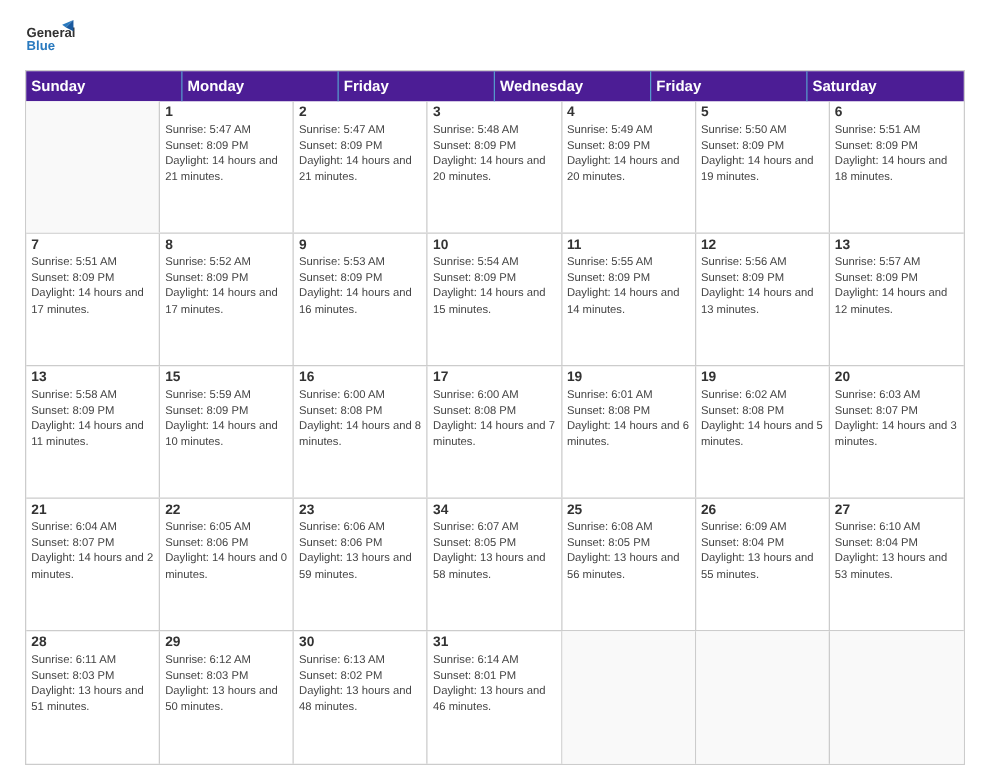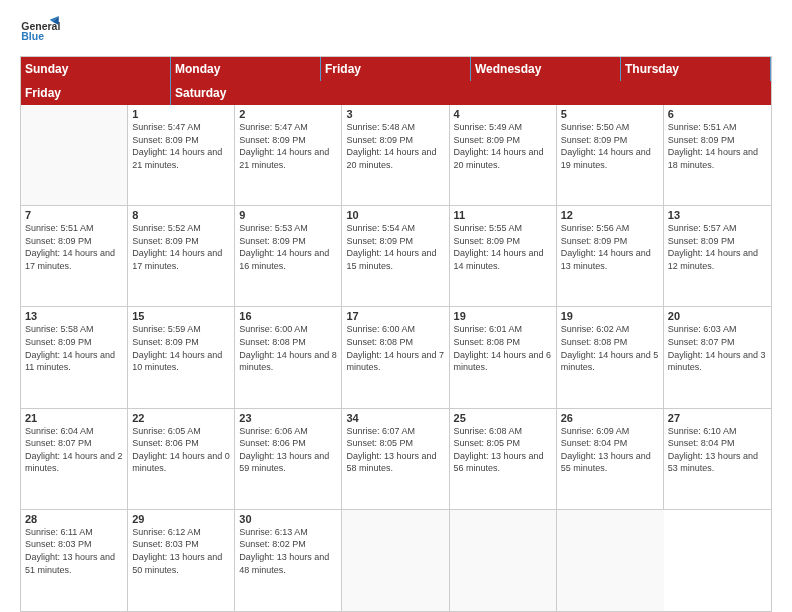--- a/index.html
+++ b/index.html
@@ -47,22 +47,22 @@
       color: #555;
     }
     .calendar {
       flex: 1;
       display: flex;
       flex-direction: column;
       border: 1px solid #ccc;
     }
     .cal-header {
       display: grid;
-      grid-template-columns: repeat(5, 1fr);
-      background: #b91c1c;
+      grid-template-columns: repeat(6, 1fr);
+      background: #4c1d95;
     }
     .cal-header-cell {
       color: #fff;
       font-size: 12px;
       font-weight: bold;
       padding: 5px 4px;
       text-align: left;
       border-right: 1px solid #5599cc;
     }
     .cal-header-cell:last-child { border-right: none; }
@@ -117,21 +117,20 @@
       <h2></h2>
     </div>
   </div>
 
   <div class="calendar">
     <div class="cal-header">
     <div class="cal-header-cell">Sunday</div>
         <div class="cal-header-cell">Monday</div>
         <div class="cal-header-cell">Friday</div>
         <div class="cal-header-cell">Wednesday</div>
-        <div class="cal-header-cell">Thursday</div>
         <div class="cal-header-cell">Friday</div>
         <div class="cal-header-cell">Saturday</div>
       </div>
     <div class="cal-body">
     <div class="cal-row">
           <div class="cal-cell empty"></div>
           <div class="cal-cell">
             <div class="day-num">1</div>
             <div class="day-info">Sunrise: 5:47 AM<br>Sunset: 8:09 PM<br>Daylight: 14 hours and 21 minutes.</div>
           </div>
@@ -252,19 +251,23 @@
             <div class="day-info">Sunrise: 6:11 AM<br>Sunset: 8:03 PM<br>Daylight: 13 hours and 51 minutes.</div>
           </div>
           <div class="cal-cell">
             <div class="day-num">29</div>
             <div class="day-info">Sunrise: 6:12 AM<br>Sunset: 8:03 PM<br>Daylight: 13 hours and 50 minutes.</div>
           </div>
           <div class="cal-cell">
             <div class="day-num">30</div>
             <div class="day-info">Sunrise: 6:13 AM<br>Sunset: 8:02 PM<br>Daylight: 13 hours and 48 minutes.</div>
           </div>
+          <div class="cal-cell">
+            <div class="day-num">31</div>
+            <div class="day-info">Sunrise: 6:14 AM<br>Sunset: 8:01 PM<br>Daylight: 13 hours and 46 minutes.</div>
+          </div>
           <div class="cal-cell empty"></div>
           <div class="cal-cell empty"></div>
           <div class="cal-cell empty"></div>
         </div>
       </div>
   </div>
 </div>
 
 </body></html>

